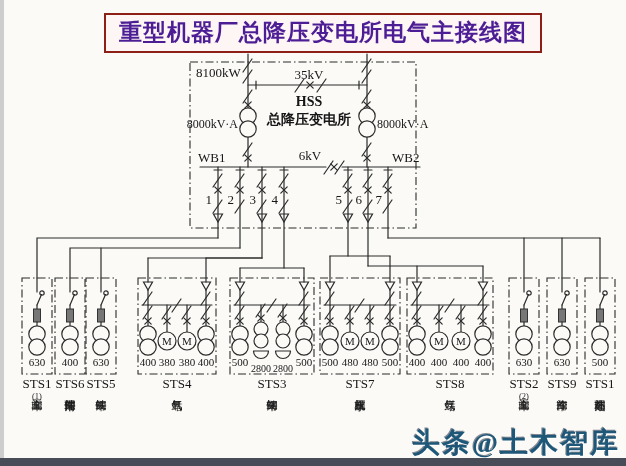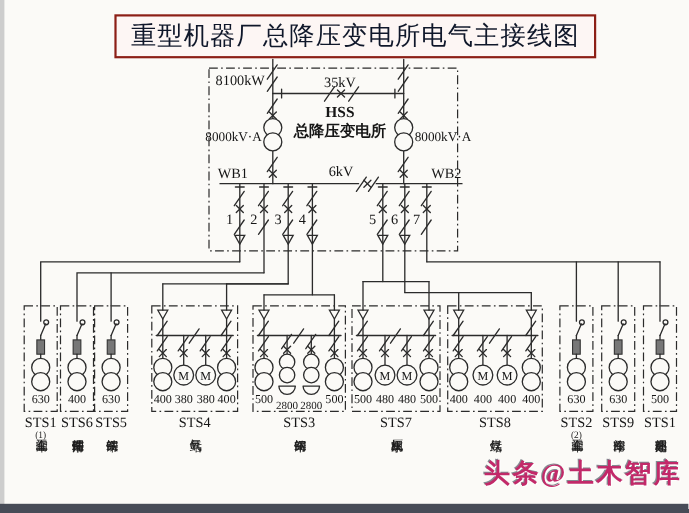--- a/index.html
+++ b/index.html
@@ -1,37 +1,37 @@
 <!DOCTYPE html>
 <html><head>
 <meta charset="utf-8">
 <style>
   html,body{margin:0;padding:0;}
   #page{position:relative;width:626px;height:466px;background:#fbfaf7;overflow:hidden;
          font-family:"Liberation Serif","DejaVu Serif",serif;}
   #left-strip{position:absolute;left:0;top:0;bottom:0;width:4px;background:#cdcdcd;}
   #bottom-band{position:absolute;left:0;right:0;bottom:0;height:8px;background:#474c57;}
   #title-box{position:absolute;left:104px;top:13px;width:434px;height:36px;
-    border:2px solid #8c1f16;background:#fdf6f4;color:#0f172a;font-weight:normal;
+    border:2px solid #8c1f16;background:#fdf6f4;color:#4c1d95;font-weight:bold;
     font-size:23px;line-height:36px;text-align:center;letter-spacing:1px;
     font-family:"Liberation Serif","DejaVu Serif",serif;}
   svg{position:absolute;left:0;top:0;}
   .w{stroke:#2b2b2b;stroke-width:1.2;fill:none;stroke-linecap:round;}
   .db{stroke:#2b2b2b;stroke-width:1.1;fill:none;stroke-dasharray:8 3 1.5 3;}
   .sy{stroke:#2b2b2b;stroke-width:1.2;fill:#fbfaf7;}
   .fz{stroke:#333;stroke-width:1;fill:#777;}
   text{fill:#161616;font-family:"Liberation Serif","DejaVu Serif",serif;}
   .t11{font-size:11px;} .t10{font-size:10px;} .t12{font-size:12px;}
   .t13{font-size:13px;} .t14b{font-size:14px;font-weight:bold;}
   .vname{position:absolute;width:16px;top:391px;writing-mode:vertical-lr;
     text-orientation:upright;font-size:11px;letter-spacing:0;line-height:16px;
     color:#1c1c1c;}
   .vname .cmb{text-combine-upright:all;font-size:9px;}
-  #watermark{position:absolute;right:6px;top:414px;font-size:24px;font-weight:bold;
-    letter-spacing:2px;color:#be185d;opacity:.92;
+  #watermark{position:absolute;right:6px;top:424px;font-size:28px;font-weight:bold;
+    letter-spacing:2px;color:#0c4a6e;opacity:.92;
     text-shadow:1px 1px 0 #ffffff,-1px -1px 0 #7a8089;}
 </style>
 </head>
 <body>
 
 <div id="page">
   <div id="left-strip"></div>
 
   <div id="title-box">重型机器厂总降压变电所电气主接线图</div>
 

